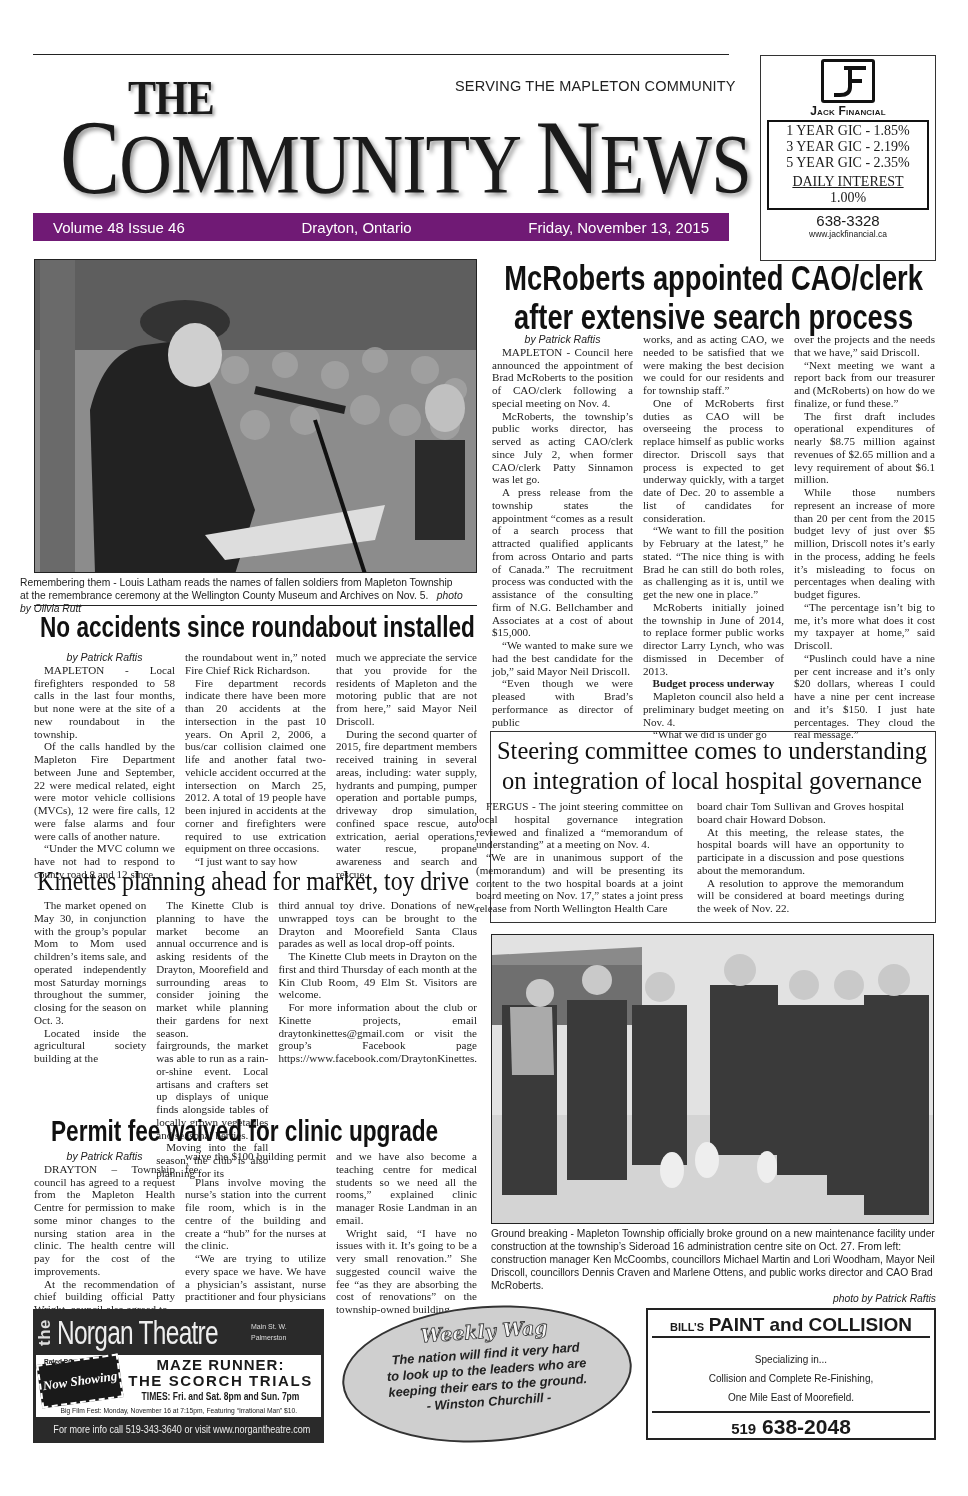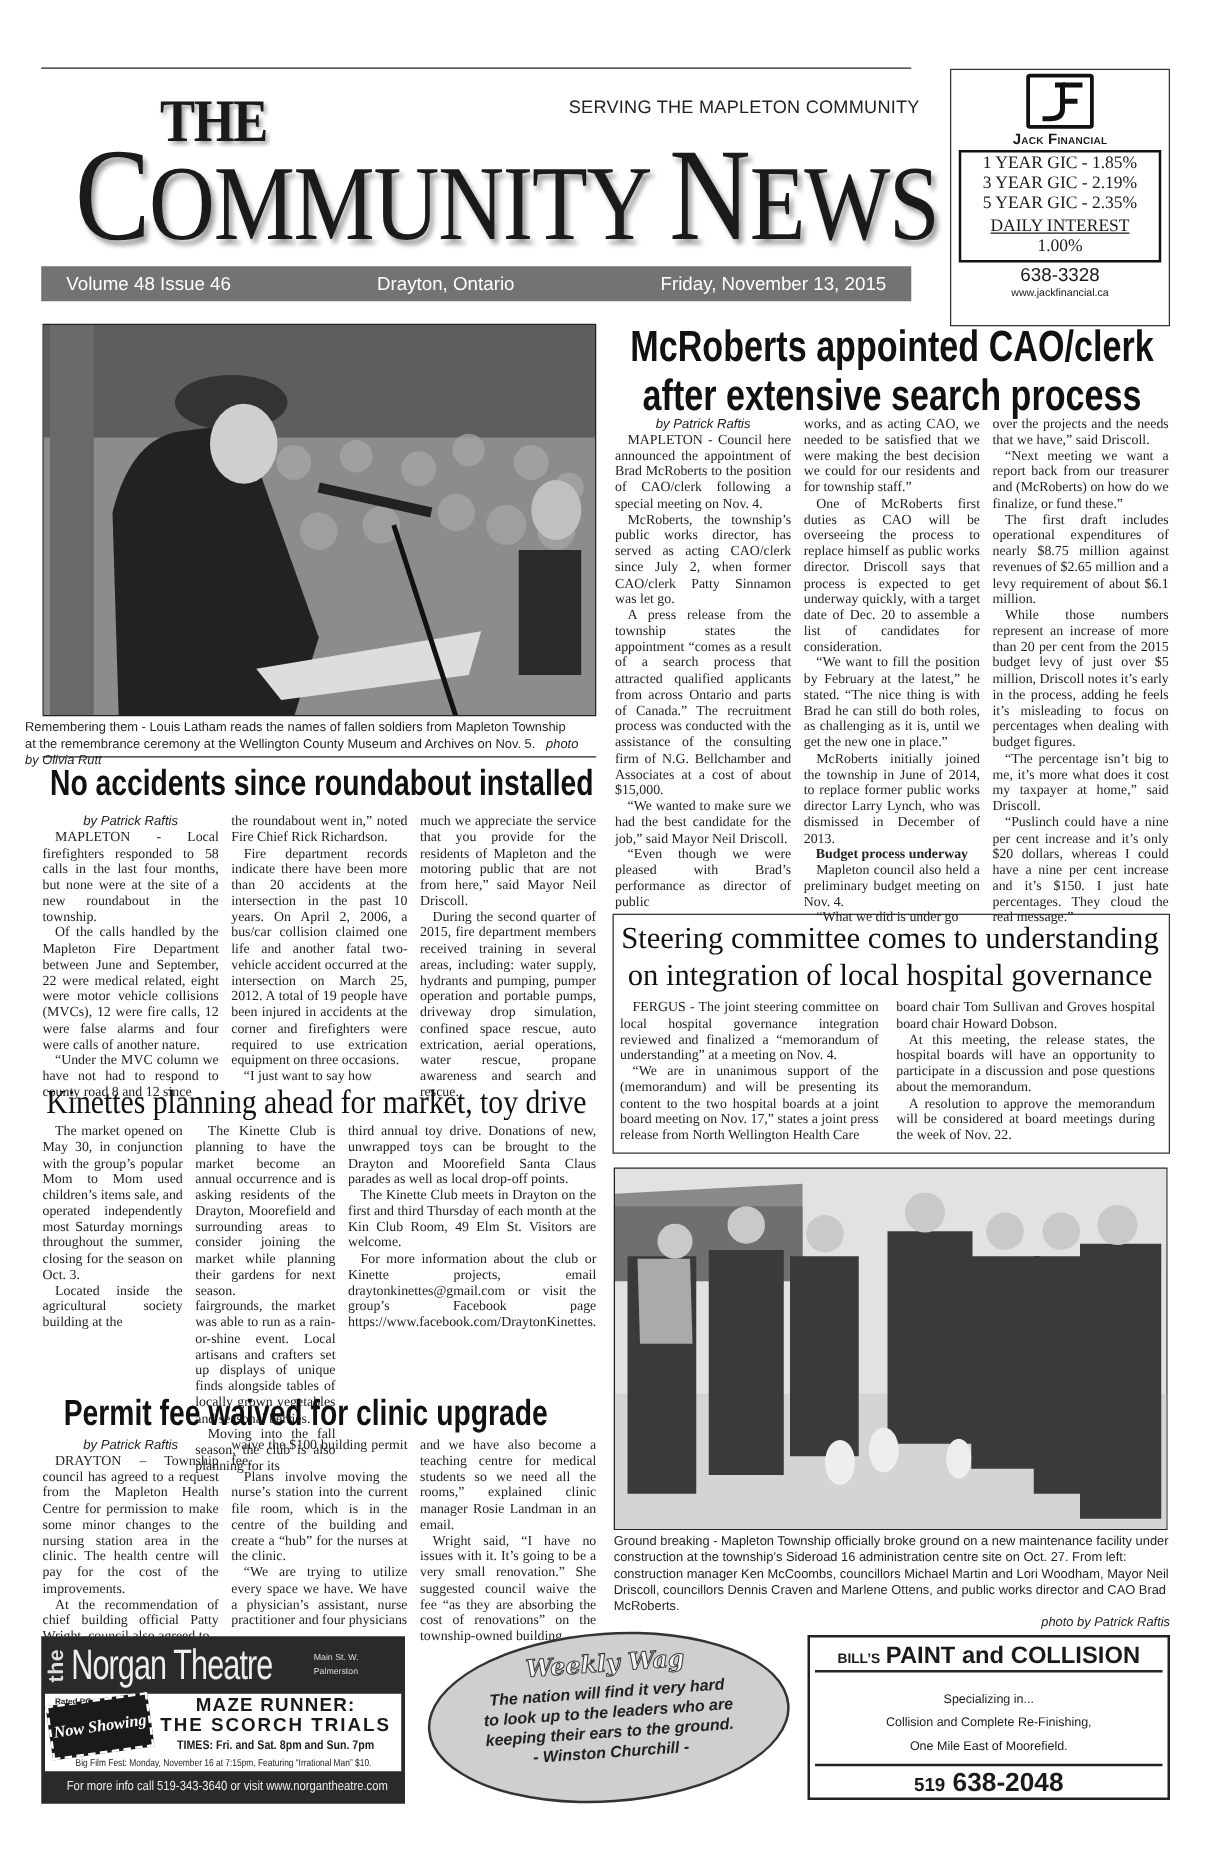--- a/index.html
+++ b/index.html
@@ -4,21 +4,21 @@
 <style>
   * { box-sizing: border-box; margin: 0; padding: 0; }
   html, body { width: 968px; height: 1496px; background: #fff; overflow: hidden; }
   body { position: relative; font-family: "Liberation Serif", serif; color: #1a1a1a; }
   .abs { position: absolute; }
   .top-rule { left: 33px; top: 54px; width: 696px; height: 1px; background: #222; }
   .tagline { left: 455px; top: 78px; font-family: "Liberation Sans", sans-serif; font-size: 14.5px; letter-spacing: 0.2px; color: #222; }
   .mast-the { left: 128px; top: 70px; font-family: "Liberation Serif", serif; font-size: 42px; font-weight: bold; letter-spacing: -1px; transform: scaleY(1.15); transform-origin: top left; text-shadow: 2px 2px 3px #999; }
   .mast-main { left: 60px; top: 112px; font-family: "Liberation Serif", serif; font-size: 76px; line-height: 80px; letter-spacing: -1px; white-space: nowrap; transform: scaleX(0.96) scaleY(1.12); transform-origin: top left; text-shadow: 3px 3px 4px #9a9a9a; }
   .mast-main .big { font-size: 94px; }
-  .infobar { left: 33px; top: 213px; width: 696px; height: 28px; background: #737373; color: #fff; font-family: "Liberation Sans", sans-serif; font-size: 15px; display: flex; align-items: center; justify-content: space-between; padding: 0 20px; }
+  .infobar { left: 33px; top: 213px; width: 696px; height: 28px; background: #701a75; color: #fff; font-family: "Liberation Sans", sans-serif; font-size: 15px; display: flex; align-items: center; justify-content: space-between; padding: 0 20px; }
   
   .jf { left: 760px; top: 55px; width: 176px; height: 206px; border: 1px solid #333; text-align: center; }
   .jf-logo { margin: 3px auto 0; width: 54px; height: 44px; border: 3px solid #111; border-radius: 3px; position: relative; }
   .jf-logo svg { position: absolute; left: 4px; top: 3px; }
   .jf-name { font-family: "Liberation Sans", sans-serif; font-weight: bold; font-size: 12px; margin-top: 1px; font-variant: small-caps; letter-spacing: 0.2px; }
   .jf-box { margin: 2px 6px 0; border: 2px solid #111; padding: 1px 0 2px; font-family: "Liberation Serif", serif; font-size: 14px; line-height: 16px; }
   .jf-box .di { text-decoration: underline; margin-top: 3px; }
   .jf-phone { font-family: "Liberation Sans", sans-serif; font-size: 15px; margin-top: 2px; }
   .jf-web { font-family: "Liberation Sans", sans-serif; font-size: 8.5px; }
   
@@ -42,21 +42,21 @@
   .cols { display: flex; gap: 10px; }
   .col { flex: 1; font-family: "Liberation Serif", serif; font-size: 11.1px; line-height: 12.75px; text-align: justify; color: #222; }
   .col p { text-indent: 10px; }
   .col .byline { font-family: "Liberation Sans", sans-serif; font-style: italic; text-align: center; text-indent: 0; font-size: 10.5px; }
   .col .subhead { font-weight: bold; text-align: center; text-indent: 0; }
   .body-mcr { left: 492px; top: 333px; width: 443px; }
   .body-round { left: 34px; top: 651px; width: 443px; }
   .body-kin { left: 34px; top: 899px; width: 443px; }
   .body-perm { left: 34px; top: 1150px; width: 443px; }
   .steer-box { left: 490px; top: 731px; width: 446px; height: 192px; border: 1px solid #333; }
-  .body-steer { left: 496px; top: 800px; width: 428px; gap: 14px; }
+  .body-steer { left: 476px; top: 800px; width: 428px; gap: 14px; }
   
   .norgan { left: 33px; top: 1309px; width: 291px; height: 134px; background: #2a2a2a; }
   .norgan-top { height: 46px; display: flex; align-items: center; color: #e6e6e6; padding-left: 4px; }
   .norgan-the { writing-mode: vertical-rl; transform: rotate(180deg); font-family: "Liberation Sans", sans-serif; font-size: 17px; line-height: 16px; letter-spacing: 0.5px; font-weight: bold; color: #ddd; }
   .norgan-title { font-family: "Liberation Sans", sans-serif; font-size: 34px; letter-spacing: -1px; transform: scaleX(0.72); transform-origin: left center; white-space: nowrap; margin-left: 4px; width: 186px; color: #eee; }
   .norgan-addr { font-family: "Liberation Sans", sans-serif; font-size: 7px; line-height: 11px; color: #ddd; margin-left: 8px; }
   .norgan-mid { background: #fff; margin: 0 3px; height: 62px; position: relative; }
   .now-showing { position: absolute; left: 3px; top: 4px; width: 82px; height: 44px; background: #1a1a1a; transform: rotate(-8deg); color: #fff; font-family: "Liberation Serif", serif; font-style: italic; font-weight: bold; font-size: 13px; display: flex; align-items: center; justify-content: center; border: 2px dashed #fff; }
   .rated { position: absolute; left: 8px; top: 3px; font-family: "Liberation Sans", sans-serif; font-size: 6.5px; font-weight: bold; z-index: 2; }
   .movie { position: absolute; left: 86px; top: 2px; right: 2px; text-align: center; font-family: "Liberation Sans", sans-serif; font-weight: bold; font-size: 15px; line-height: 16px; letter-spacing: 1px; }

